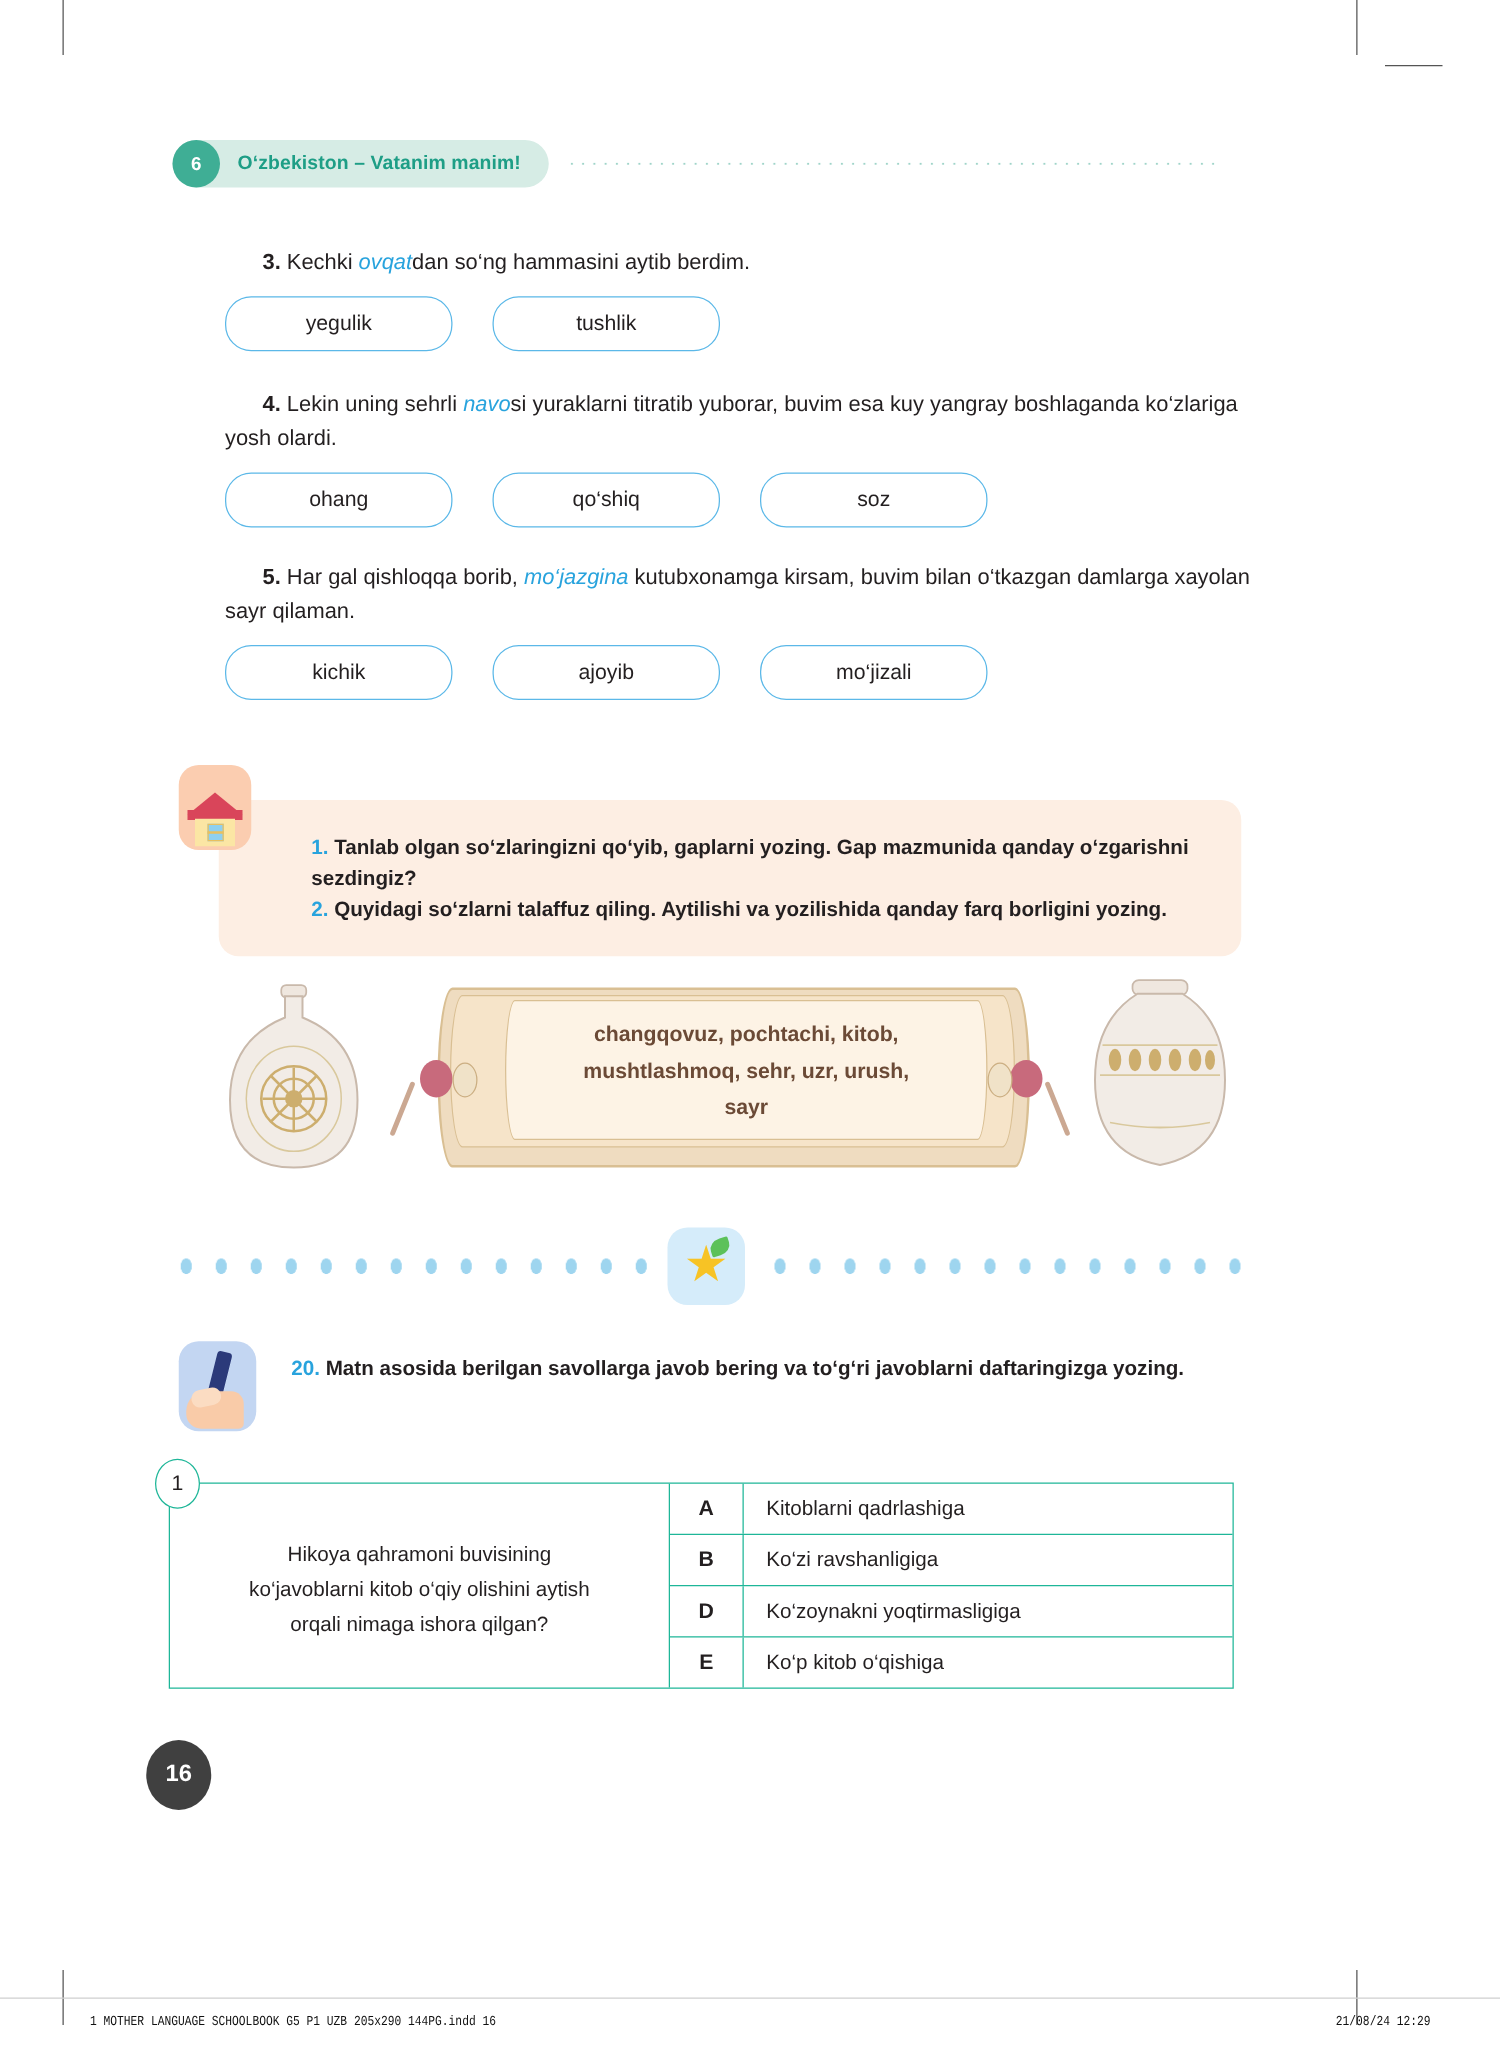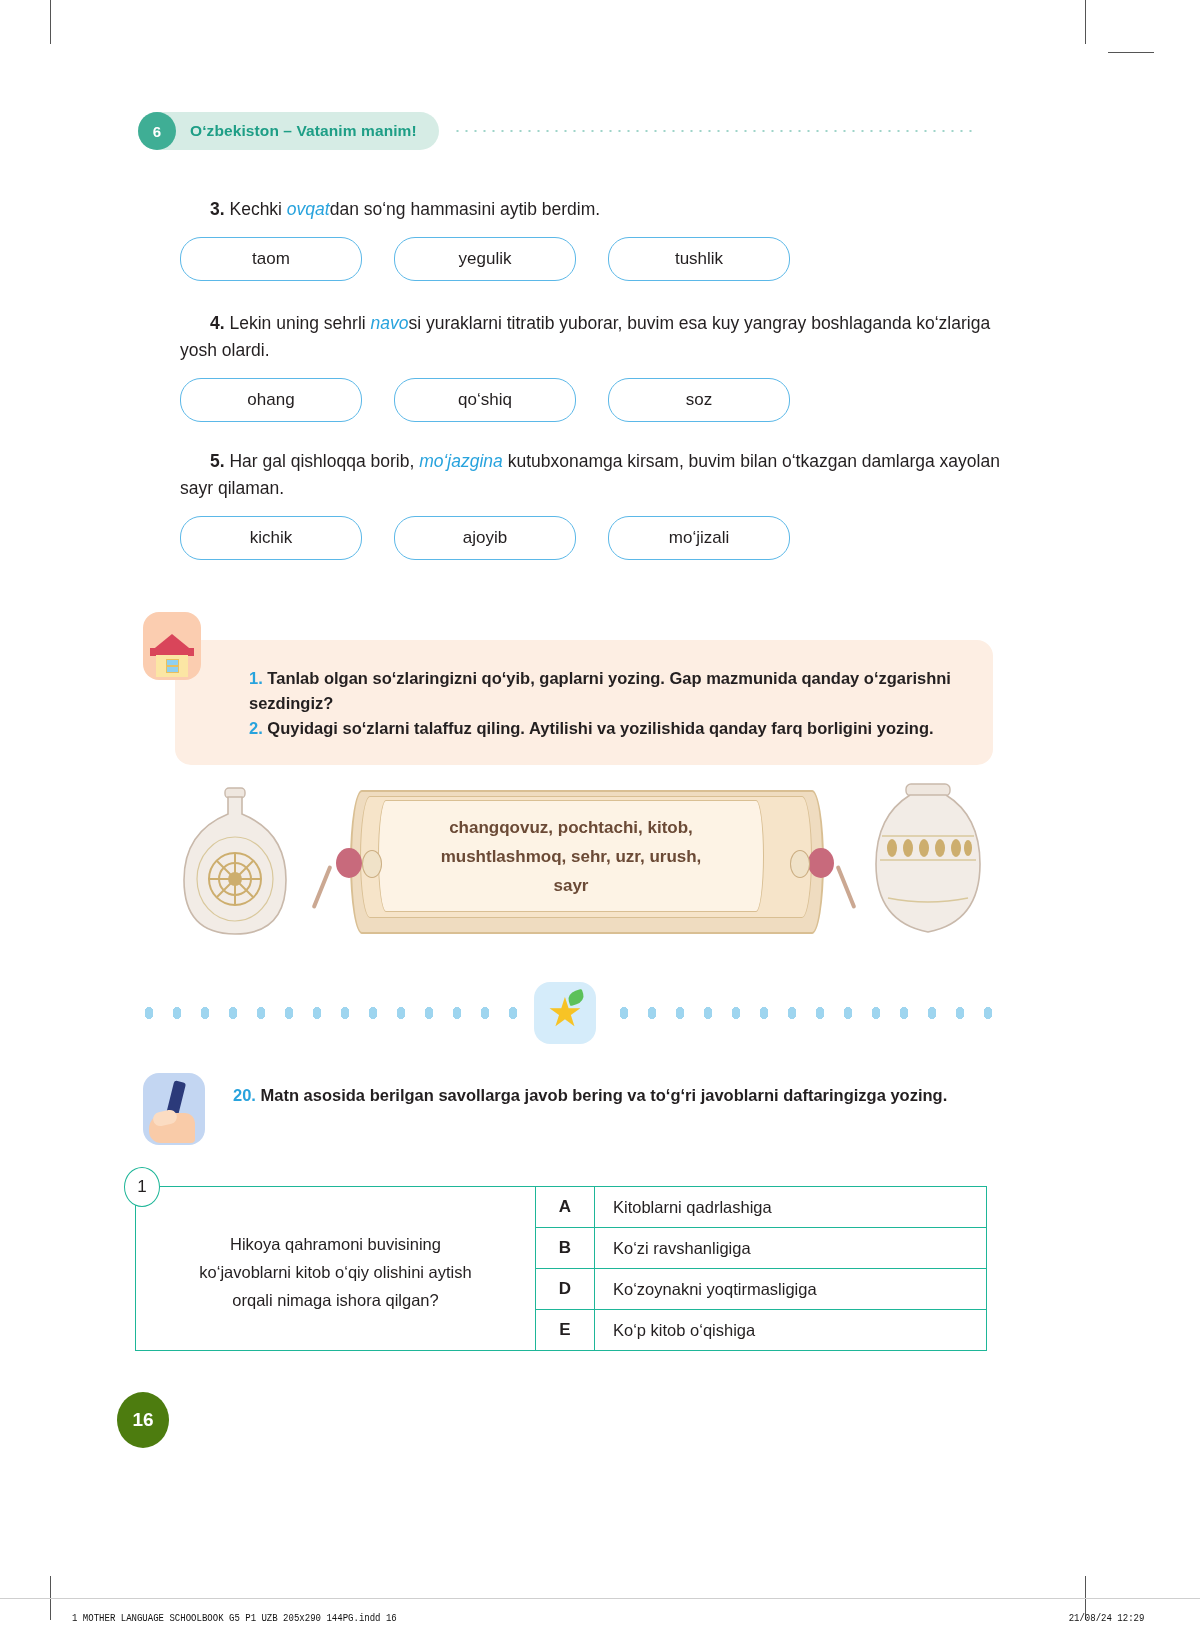--- a/index.html
+++ b/index.html
@@ -202,21 +202,21 @@
   .scroll-mid {
     position: absolute;
     left: 10px; top: 10px;
     width: 450px; height: 120px;
     background: #f6e4c9;
     border: 1.5px solid #d9bf93;
     border-radius: 10px / 50%;
   }
   .scroll-inner {
     position: absolute;
-    left: 28px; top: 14px;
+    left: 54px; top: 14px;
     width: 386px; height: 112px;
     background: #fdf3e5;
     border: 1.5px solid #d9bf93;
     border-radius: 8px / 50%;
     display: flex;
     align-items: center;
     justify-content: center;
     box-sizing: border-box;
     padding: 0 10px;
   }
@@ -418,21 +418,21 @@
     font-size: 16.5px;
   }
 
   
   .page-number {
     position: absolute;
     left: 117px;
     top: 1392px;
     width: 52px; height: 56px;
     border-radius: 50%;
-    background: #4d7c0f;
+    background: #404040;
     color: #ffffff;
     font-size: 19px;
     font-weight: bold;
     display: flex;
     align-items: center;
     justify-content: center;
   }
 
   
   .print-footer {
@@ -471,21 +471,20 @@
       <div class="runhead-title">O‘zbekiston – Vatanim manim!</div>
     </div>
     <div class="runhead-dots"></div>
   </div>
 
   <div class="qblock" style="top:196px;">
     <div class="qtext">
       <span class="qnum">3.</span><span> Kechki </span><span class="hl">ovqat</span><span>dan so‘ng hammasini aytib berdim.</span>
     </div>
     <div class="pills">
-      <div class="pill">taom</div>
       <div class="pill">yegulik</div>
       <div class="pill">tushlik</div>
     </div>
   </div>
 
   <div class="qblock" style="top:310px;">
     <div class="qtext">
       <span class="qnum">4.</span><span> Lekin uning sehrli </span><span class="hl">navo</span><span>si yuraklarni titratib yuborar, buvim esa kuy yangray boshlaganda ko‘zlariga yosh olardi.</span>
     </div>
     <div class="pills">

